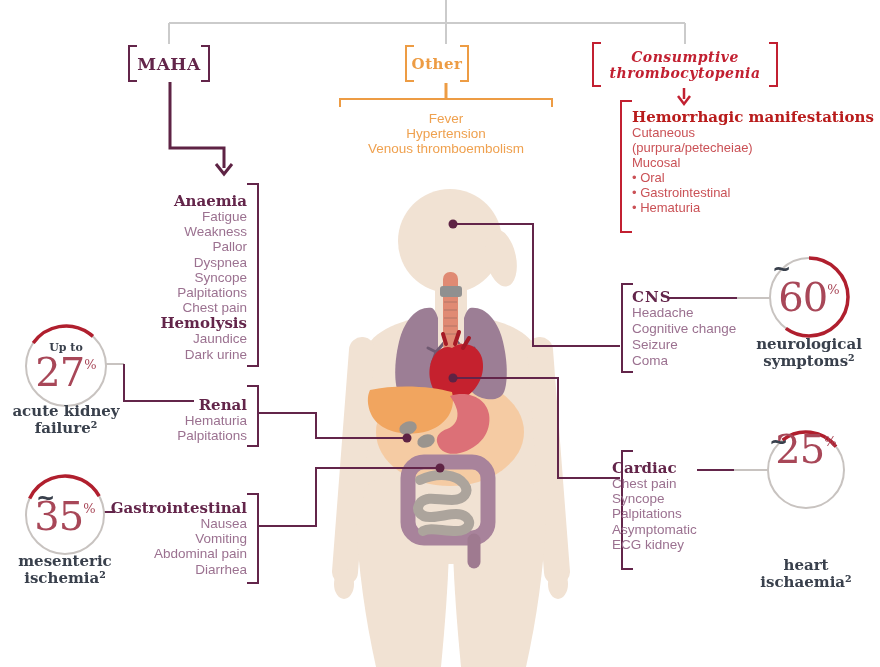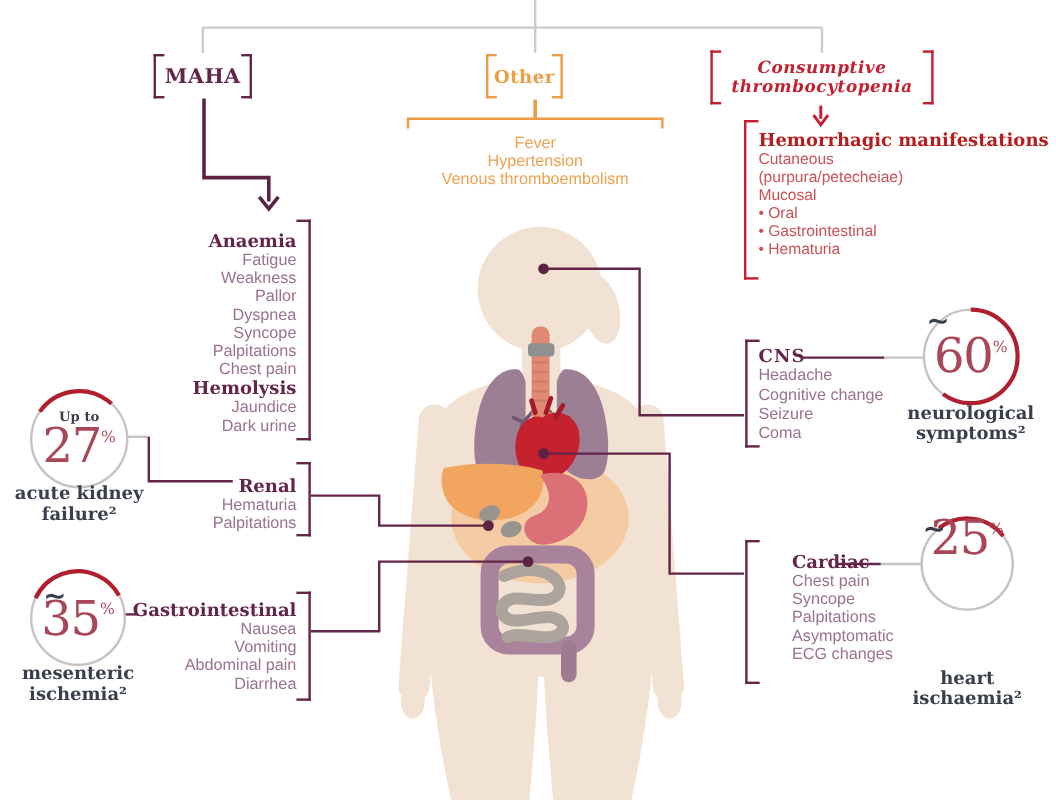--- a/index.html
+++ b/index.html
@@ -230,28 +230,28 @@
   <div class="tblock lh16" style="left:632px;top:289px;width:150px;">
     <div class="t-title" style="letter-spacing:1px;">CNS</div>
     <div>
         <div class="li">Headache</div>
         <div class="li">Cognitive change</div>
         <div class="li">Seizure</div>
         <div class="li">Coma</div>
       </div>
   </div>
 
-  <div class="tblock" style="left:660px;top:460px;width:150px;">
+  <div class="tblock" style="left:612px;top:460px;width:150px;">
     <div class="t-title">Cardiac</div>
     <div>
         <div class="li">Chest pain</div>
         <div class="li">Syncope</div>
         <div class="li">Palpitations</div>
         <div class="li">Asymptomatic</div>
-        <div class="li">ECG changes</div>
+        <div class="li">ECG kidney</div>
       </div>
   </div>
 
   <div class="stat-upto" style="left:-9px;top:341px;width:150px;">Up to</div>
   <div class="stat-value" style="left:-9px;top:350px;">
     <span class="num">27</span><span class="pct">%</span>
   </div>
   <div class="stat-caption" style="left:-9px;top:403px;">
     <div>acute kidney</div>
     <div>failure²</div>

